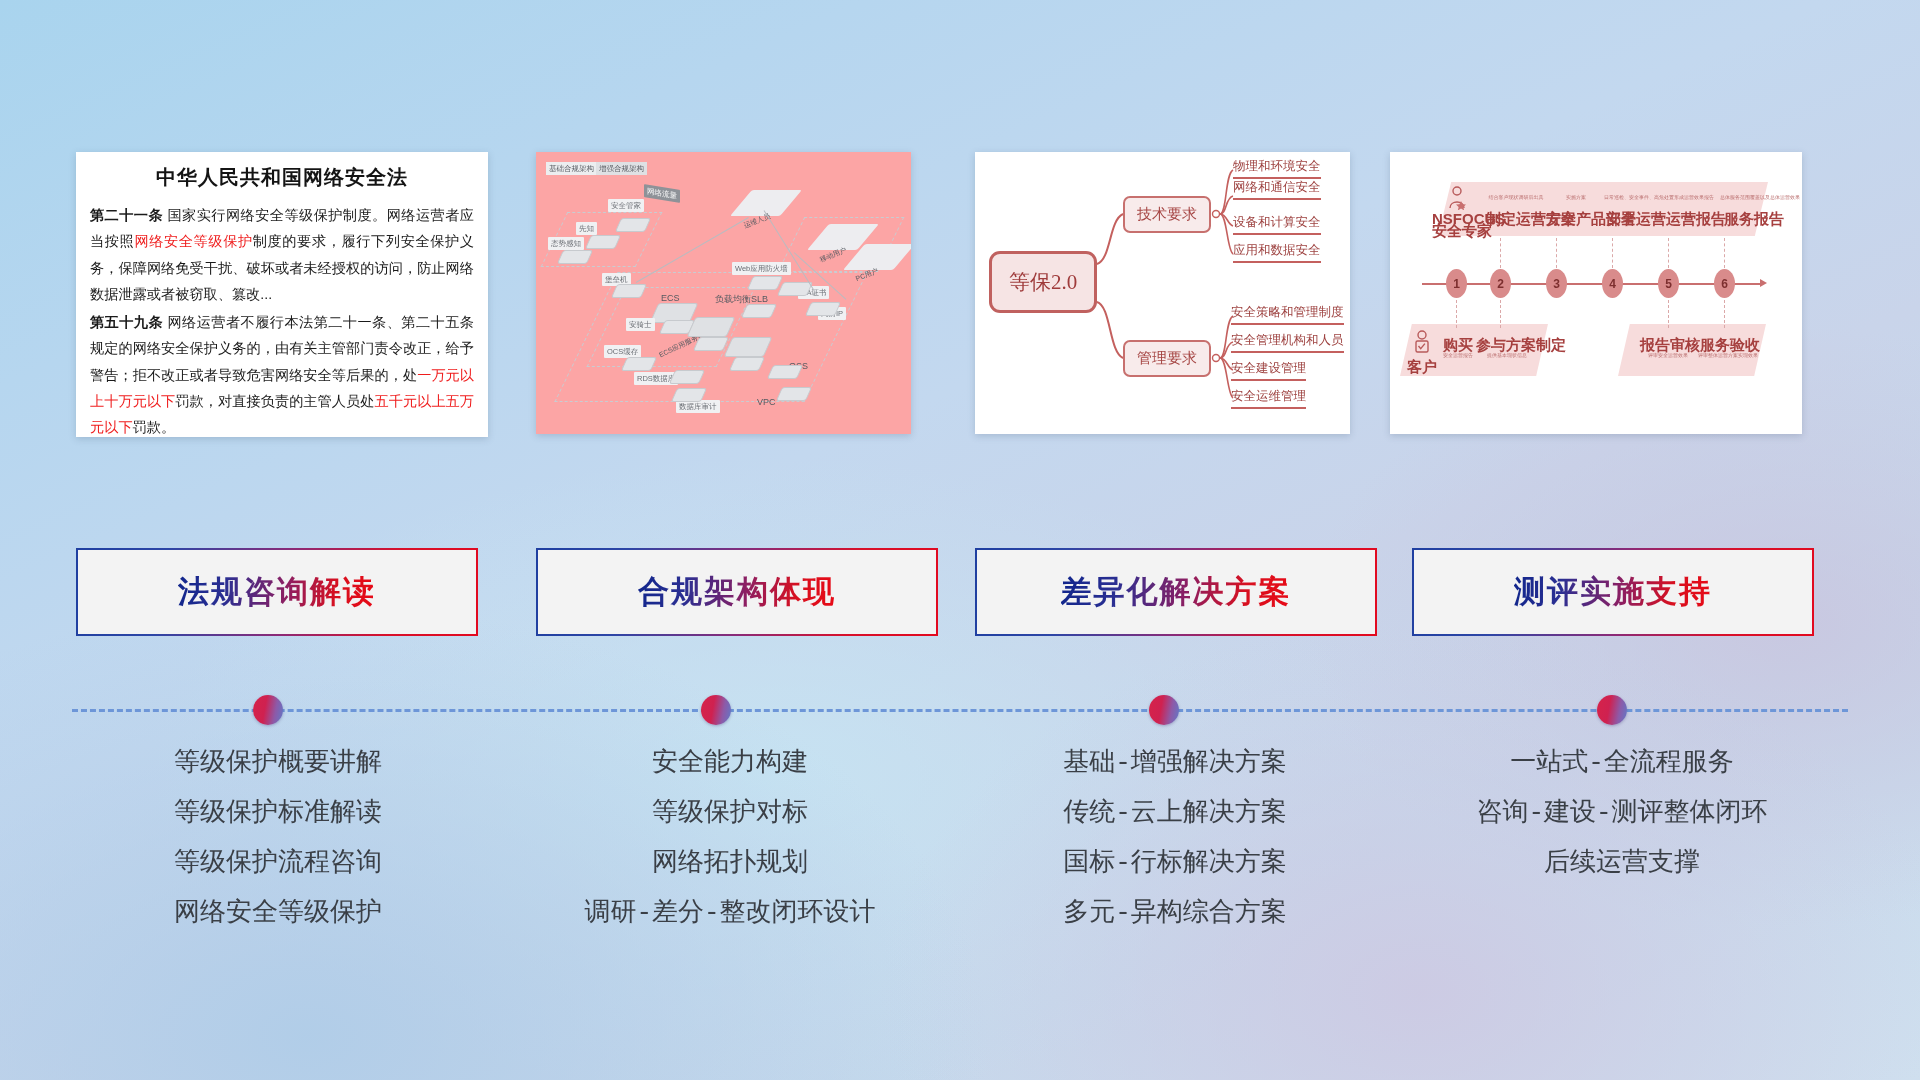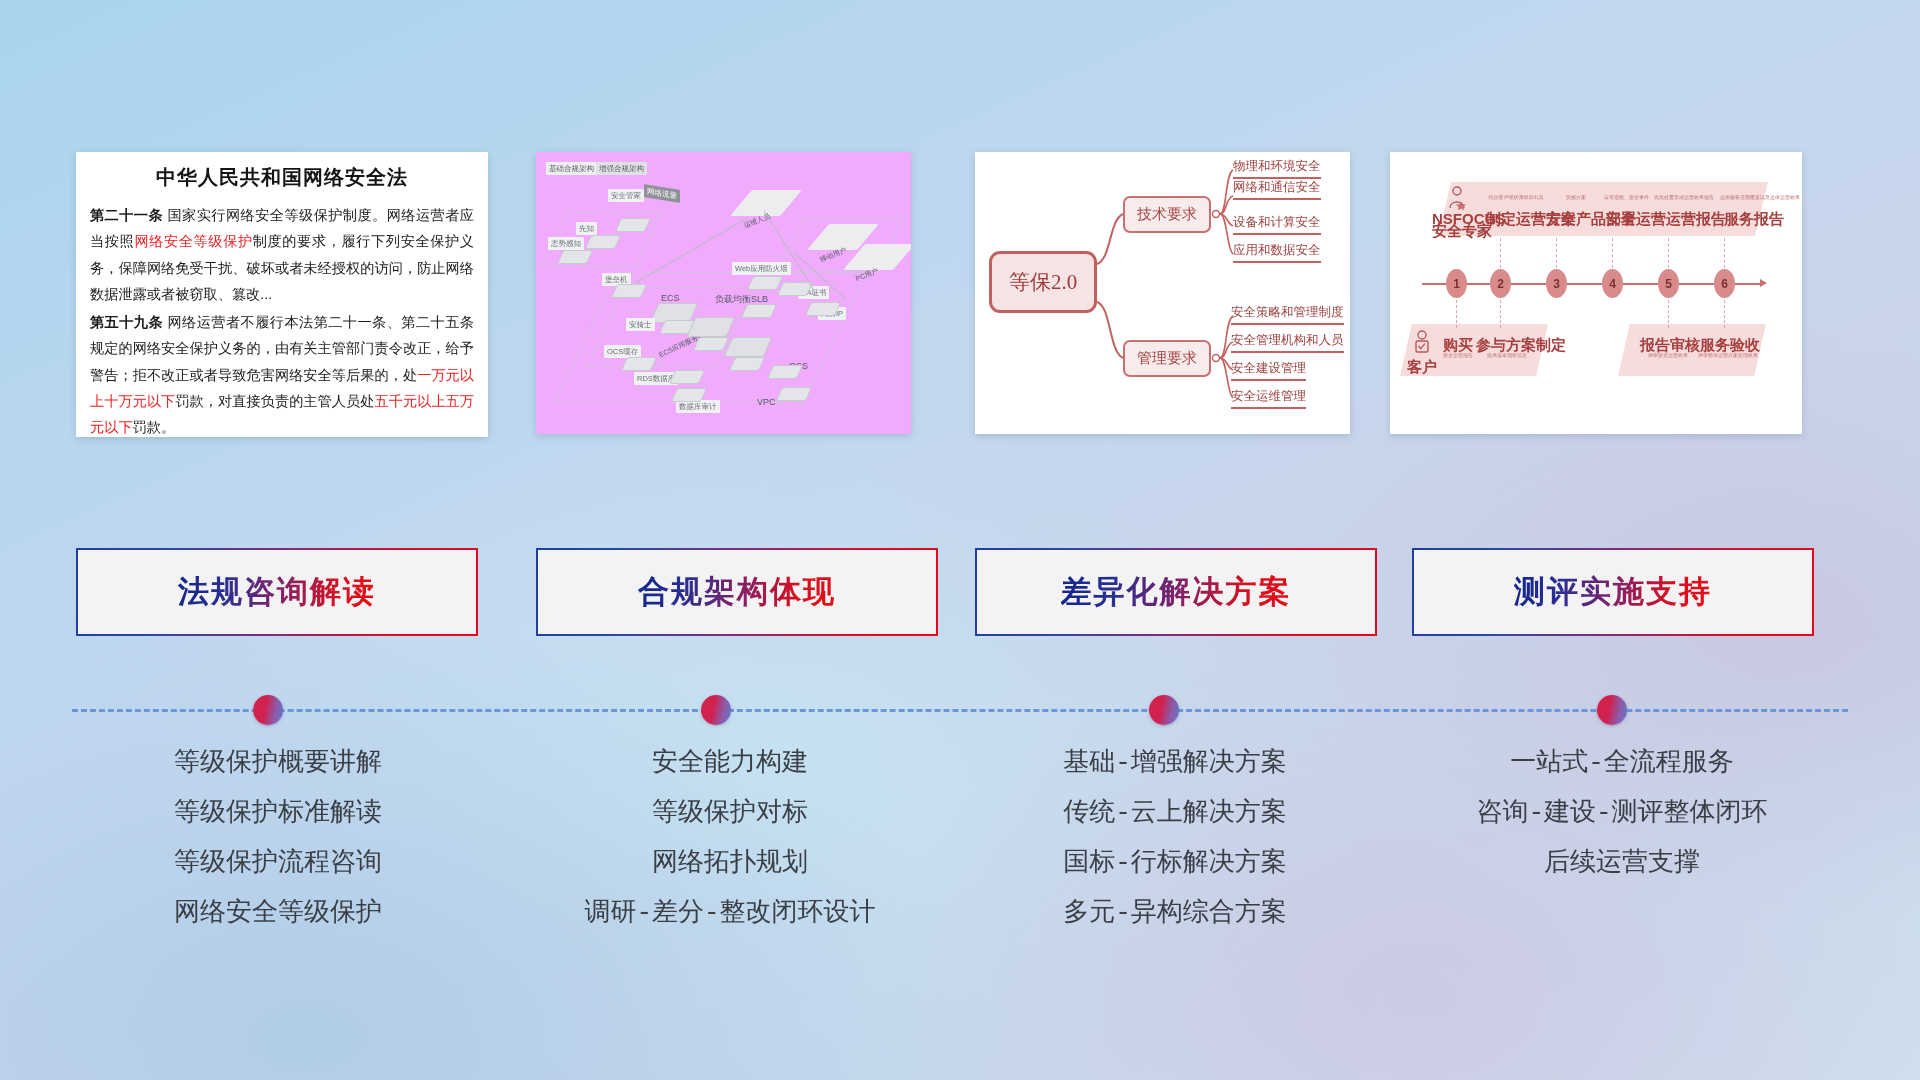--- a/index.html
+++ b/index.html
@@ -34,21 +34,21 @@
     letter-spacing: 1px; margin-bottom: 11px;
   }
   .law-p {
     font-size: 14.2px; line-height: 1.85; color: #1a1a1a;
     text-align: justify; margin-bottom: 2px;
   }
   .law-p b { font-weight: bold; }
   .law-p .rd { color: #ef1c1c; }
 
   
-  .arch { position: relative; width: 100%; height: 100%; background: #f0abfc; }
+  .arch { position: relative; width: 100%; height: 100%; background: #fca5a5; }
   .arch .tab {
     position: absolute; font-size: 7.5px; color: #5e6268; background: #eceef0;
     padding: 1.5px 3px; white-space: nowrap;
   }
   .arch .lbl {
     position: absolute; font-size: 7.5px; color: #6a6e74; background: #f0f1f3;
     padding: 1.5px 3px; white-space: nowrap; border-radius: 1px;
   }
   .arch .lbl.dark { background: #8e9298; color: #fff; }
   .arch .lbl.plain { background: transparent; color: #555a60; }
@@ -194,21 +194,21 @@
     <div class="arch">
       <div class="tab" style="left:10px; top:10px;">基础合规架构</div>
       <div class="tab" style="left:60px; top:10px; background:#dfe1e4;">增强合规架构</div>
 
       <div class="zone" style="left:50px; top:120px; width:250px; height:130px;"></div>
       <div class="zone" style="left:70px; top:135px; width:130px; height:80px;"></div>
       <div class="zone" style="left:18px; top:60px; width:95px; height:55px;"></div>
       <div class="zone" style="left:255px; top:65px; width:100px; height:55px;"></div>
 
       <div class="lbl dark" style="left:108px; top:35px; transform:skewY(9deg);">网络流量</div>
-      <div class="lbl" style="left:72px; top:37px;text-align:right;">安全管家</div>
+      <div class="lbl" style="left:72px; top:47px;text-align:right;">安全管家</div>
       <div class="node" style="left:82px; top:66px;"></div>
       <div class="lbl" style="left:40px; top:70px;">先知</div>
       <div class="node" style="left:52px; top:83px;"></div>
       <div class="lbl" style="left:12px; top:85px;">态势感知</div>
       <div class="node" style="left:24px; top:98px;"></div>
 
       <div class="lbl" style="left:66px; top:121px;">堡垒机</div>
       <div class="node" style="left:78px; top:132px;"></div>
 
       <div class="lbl plain" style="left:122px; top:139px; font-size:9px;">ECS</div>

